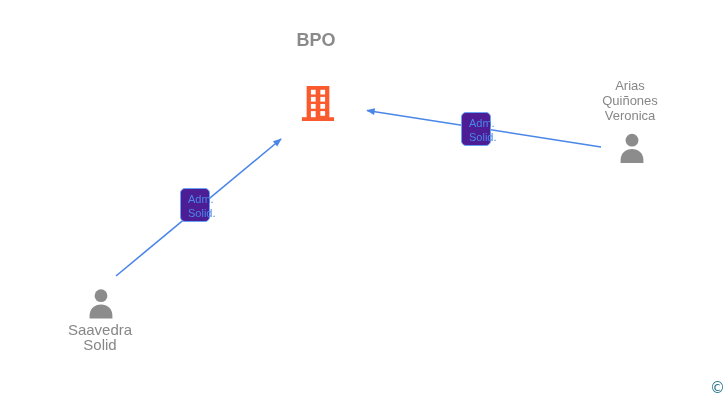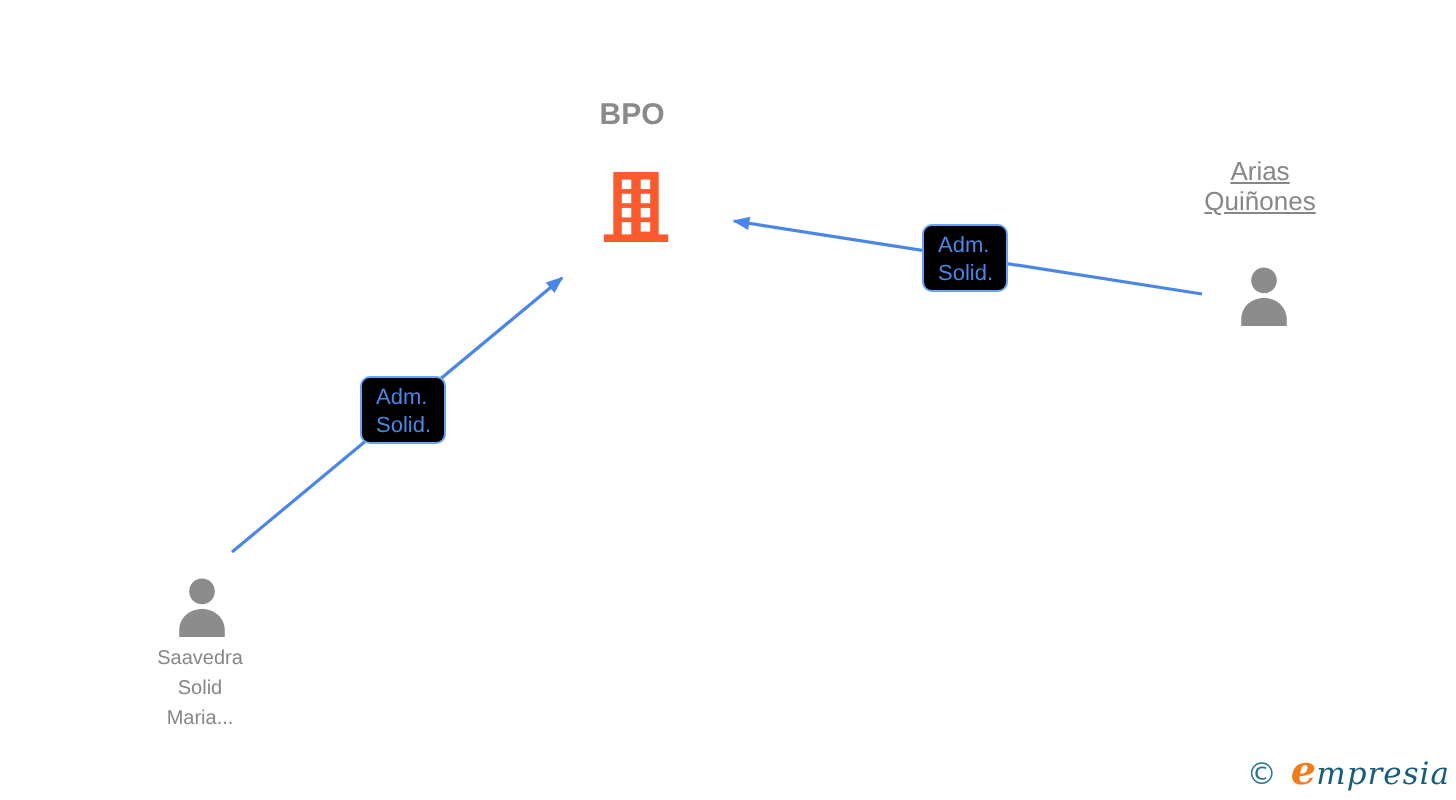--- a/index.html
+++ b/index.html
@@ -6,32 +6,32 @@
   .canvas{
     position:relative;width:728px;height:400px;background:#ffffff;
     overflow:hidden;font-family:"Liberation Sans",sans-serif;
   }
   .edges{position:absolute;left:0;top:0;z-index:1;}
   .node-name{
     position:absolute;text-align:center;color:#8a8a8a;z-index:3;
   }
   .node-name span{display:block;}
   .company-name{
-    left:236px;top:50px;width:160px;
-    font-size:15px;font-weight:bold;line-height:15px;color:#8a8a8a;
+    left:236px;top:33px;width:160px;
+    font-size:18px;font-weight:bold;line-height:15px;color:#8a8a8a;
   }
-  .arias-name{left:550px;top:78px;width:160px;font-size:13px;line-height:15px;color:#878787;text-decoration:underline;}
-  .saavedra-name{left:20px;top:322px;width:160px;font-size:10px;line-height:15px;color:#878787;}
+  .arias-name{left:550px;top:78px;width:160px;font-size:13px;line-height:15px;color:#878787;}
+  .saavedra-name{left:20px;top:322px;width:160px;font-size:15px;line-height:15px;color:#878787;}
   .icon{position:absolute;z-index:3;line-height:0;}
   .building-icon{left:301px;top:86px;}
   .arias-icon{left:618px;top:133px;}
   .saavedra-icon{left:87px;top:288px;}
   .edge-label{
     position:absolute;box-sizing:border-box;z-index:4;
-    width:43px;height:34px;background:#000000;
+    width:30px;height:34px;background:#4c1d95;
     border:1.5px solid #6aa2f7;border-radius:5px;
     color:#4a86e8;font-size:11px;line-height:14px;
     padding:2.5px 0 0 7px;
   }
   .edge-label span{display:block;}
   .edge-label-left{left:180px;top:188px;}
   .edge-label-right{left:461px;top:112px;}
   .watermark{
     position:absolute;right:3px;bottom:3px;z-index:5;
     display:flex;align-items:baseline;gap:7px;
@@ -70,47 +70,46 @@
       <rect x="9.5" y="19" width="5" height="5" fill="#ffffff"></rect>
       <rect x="19.5" y="19" width="5" height="5" fill="#ffffff"></rect>
       <rect x="9.5" y="26.5" width="5" height="6.5" fill="#ffffff"></rect>
       <rect x="19.5" y="26.5" width="5" height="5" fill="#ffffff"></rect>
     </svg>
   </div>
 
   <div class="node-name arias-name">
     <span>Arias</span>
     <span>Quiñones</span>
+    <span>Veronica</span>
   </div>
   <div class="icon arias-icon">
     <svg width="28" height="30" viewBox="0 0 28 30">
       <circle cx="14" cy="7.2" r="6.4" fill="#8c8c8c"></circle>
       <path d="M2.6,30 L2.6,27 C2.6,20.4 7.6,16 14,16 C20.4,16 25.4,20.4 25.4,27 L25.4,30 Z" fill="#8c8c8c"></path>
     </svg>
   </div>
 
   <div class="icon saavedra-icon">
     <svg width="28" height="31" viewBox="0 0 28 30">
       <circle cx="14" cy="7.2" r="6.4" fill="#8c8c8c"></circle>
       <path d="M2.6,30 L2.6,27 C2.6,20.4 7.6,16 14,16 C20.4,16 25.4,20.4 25.4,27 L25.4,30 Z" fill="#8c8c8c"></path>
     </svg>
   </div>
   <div class="node-name saavedra-name">
     <span>Saavedra</span>
     <span>Solid</span>
-    <span>Maria...</span>
   </div>
 
   <div class="edge-label edge-label-left">
     <span>Adm.</span>
     <span>Solid.</span>
   </div>
   <div class="edge-label edge-label-right">
     <span>Adm.</span>
     <span>Solid.</span>
   </div>
 
   <div class="watermark">
     <span class="copyright">©</span>
-    <span class="brand"><span class="brand-e">e</span><span class="brand-rest">mpresia</span></span>
   </div>
 
 </div>
 
 </body></html>

